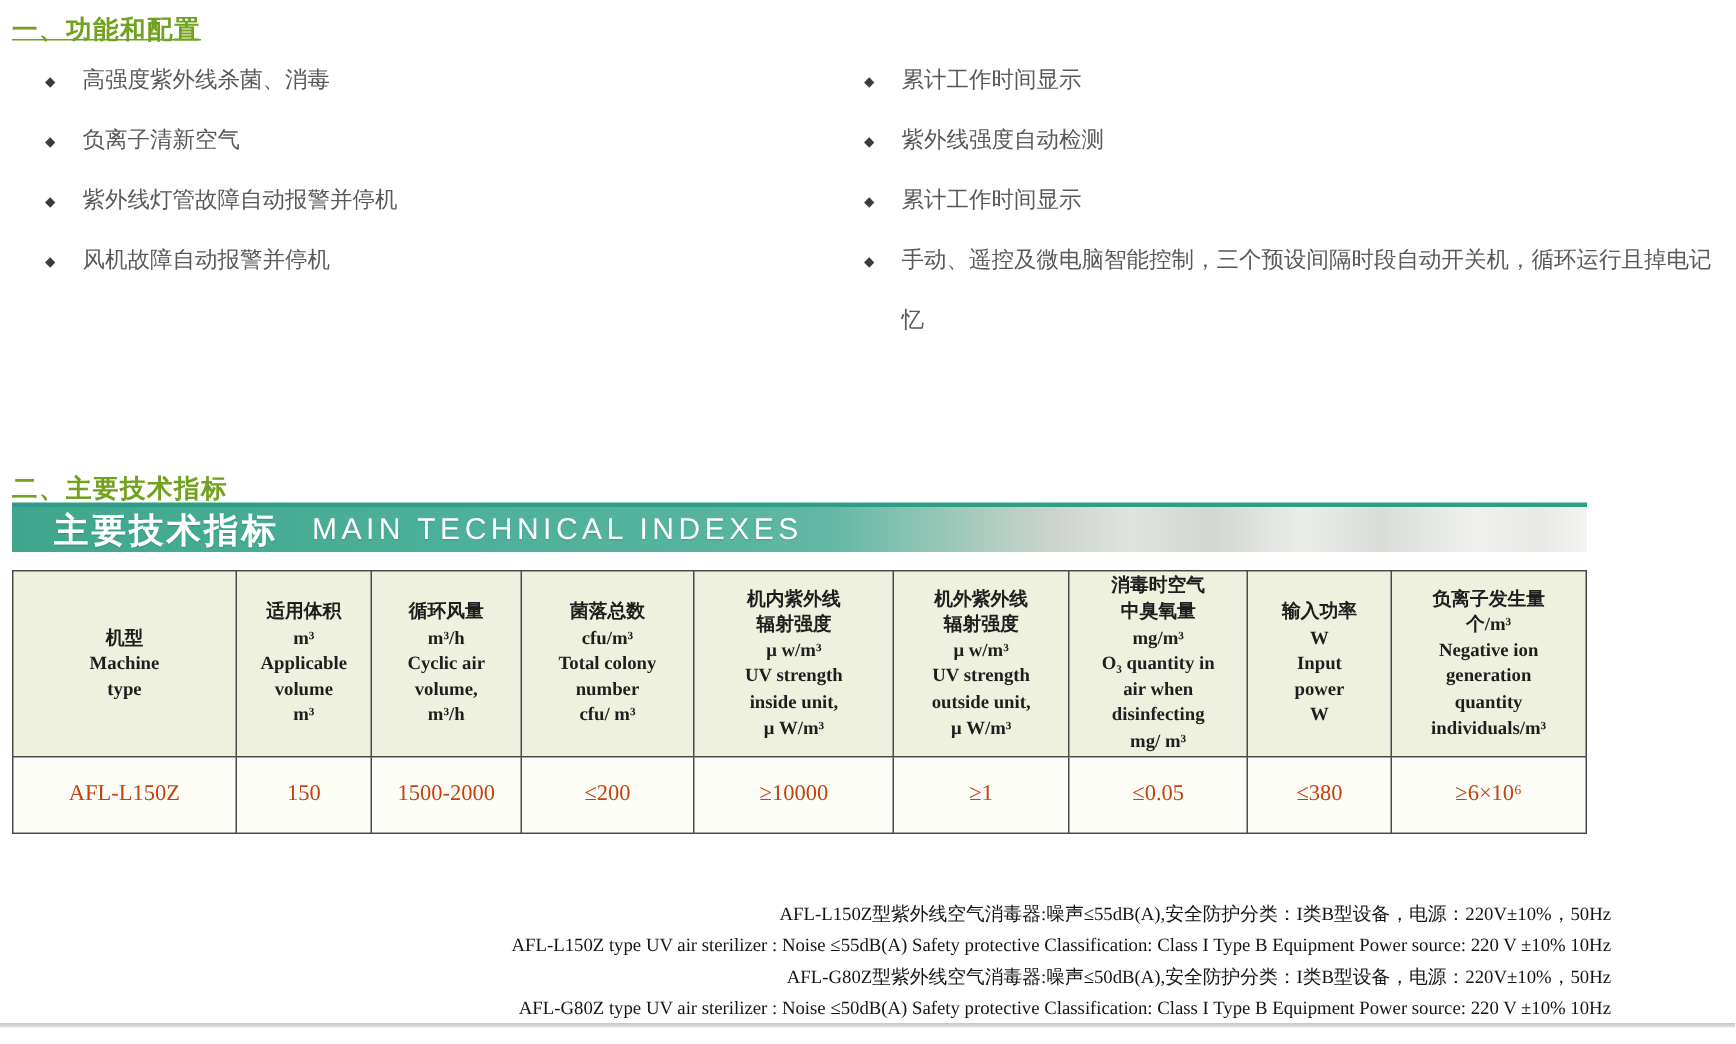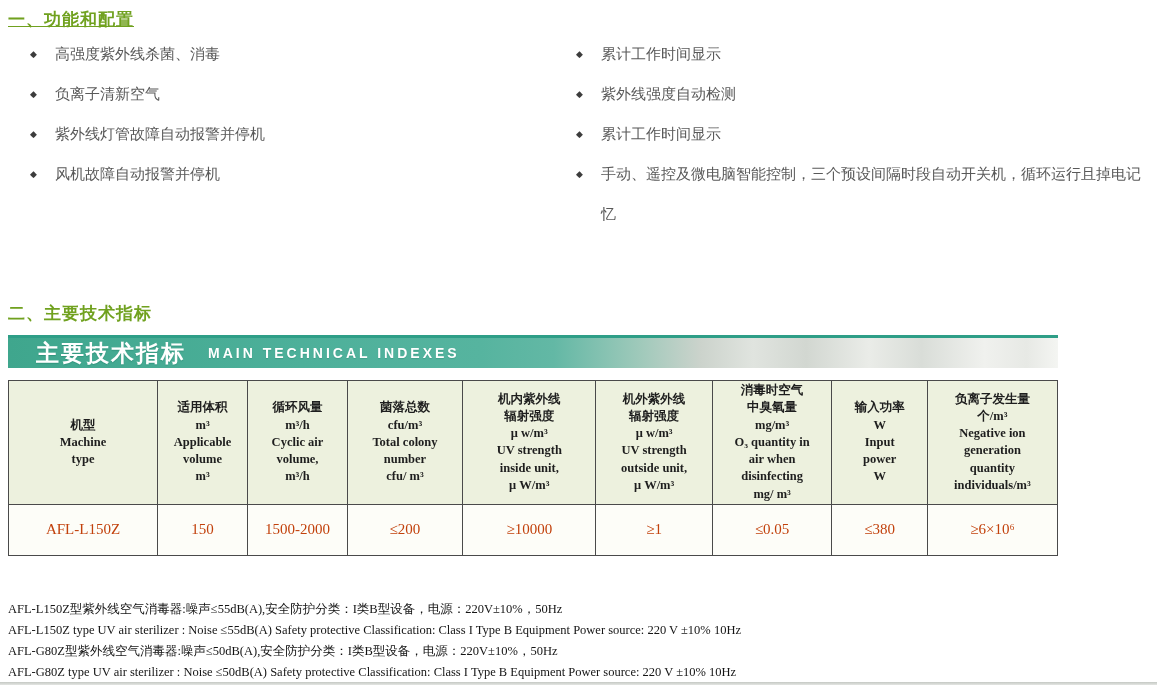--- a/index.html
+++ b/index.html
@@ -10,21 +10,21 @@
     font-family:"Liberation Sans", sans-serif;
     overflow:hidden;
   }
   
   .sec-heading{
     position:absolute;left:8px;
     font-size:17px;font-weight:bold;color:#70a11f;
     letter-spacing:1px;
   }
   .s1-heading{top:8px;text-decoration:underline;}
-  .s2-heading{top:302px;}
+  .s2-heading{top:314px;}
 
   
   .features{
     position:absolute;top:34px;left:8px;right:10px;
     display:flex;
   }
   .feat-col{list-style:none;margin:0;padding:0;}
   .feat-col.left{width:548px;padding-left:20px;box-sizing:border-box;}
   .feat-col.right{flex:1;padding-left:18px;box-sizing:border-box;}
   .feat-item{
@@ -51,21 +51,21 @@
     display:flex;align-items:center;
   }
   .banner-cn{
     margin-left:28px;
     font-size:23px;font-weight:bold;color:#ffffff;
     letter-spacing:2px;
     text-shadow:0 1px 1px rgba(0,90,70,.25);
   }
   .banner-en{
     margin-left:22px;
-    font-size:14px;font-weight:bold;color:#ffffff;
+    font-size:20px;font-weight:normal;color:#ffffff;
     letter-spacing:3px;
     text-shadow:0 1px 1px rgba(0,90,70,.2);
   }
 
   
   .spec-table{
     position:absolute;top:380px;left:8px;width:1050px;
     border-collapse:collapse;table-layout:fixed;
     font-family:"Liberation Serif", serif;
   }
@@ -81,22 +81,22 @@
     font-weight:600;
   }
   .spec-table tr.data-row td{
     height:48px;
     background:#fdfdf8;
     font-size:15px;color:#c2410c;
   }
 
   
   .notes{
-    position:absolute;top:599px;left:8px;width:1050px;
-    text-align:left;
+    position:absolute;top:599px;left:24px;width:1050px;
+    text-align:right;
     font-family:"Liberation Serif", serif;
     color:#141414;
   }
   .note-line{font-size:12.5px;line-height:21px;}
 
   
   .divider{
     position:absolute;top:682px;left:0;width:1157px;height:3px;
     background:linear-gradient(180deg,#c4c8c3,#e4e6e3);
   }

